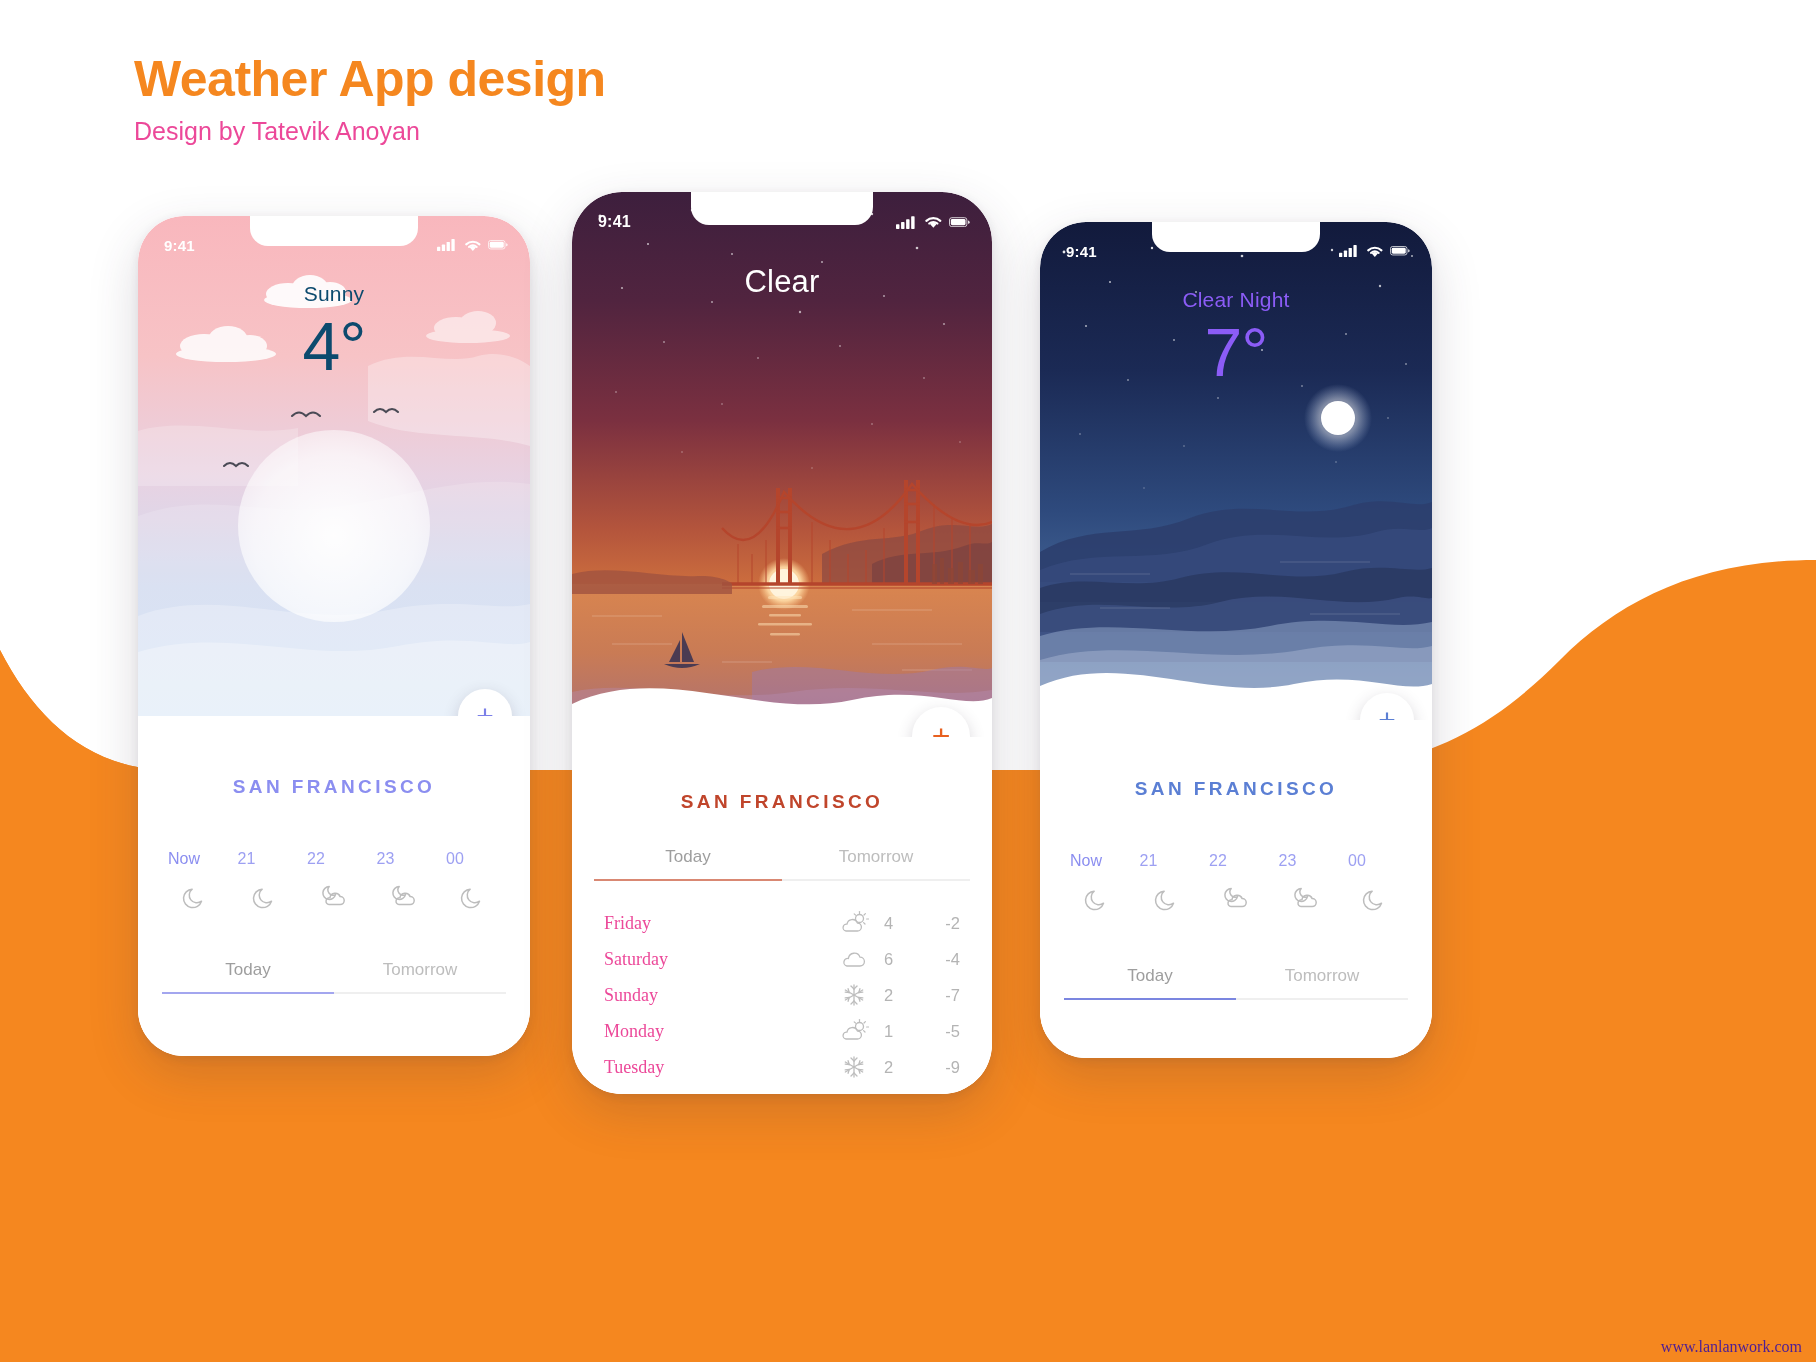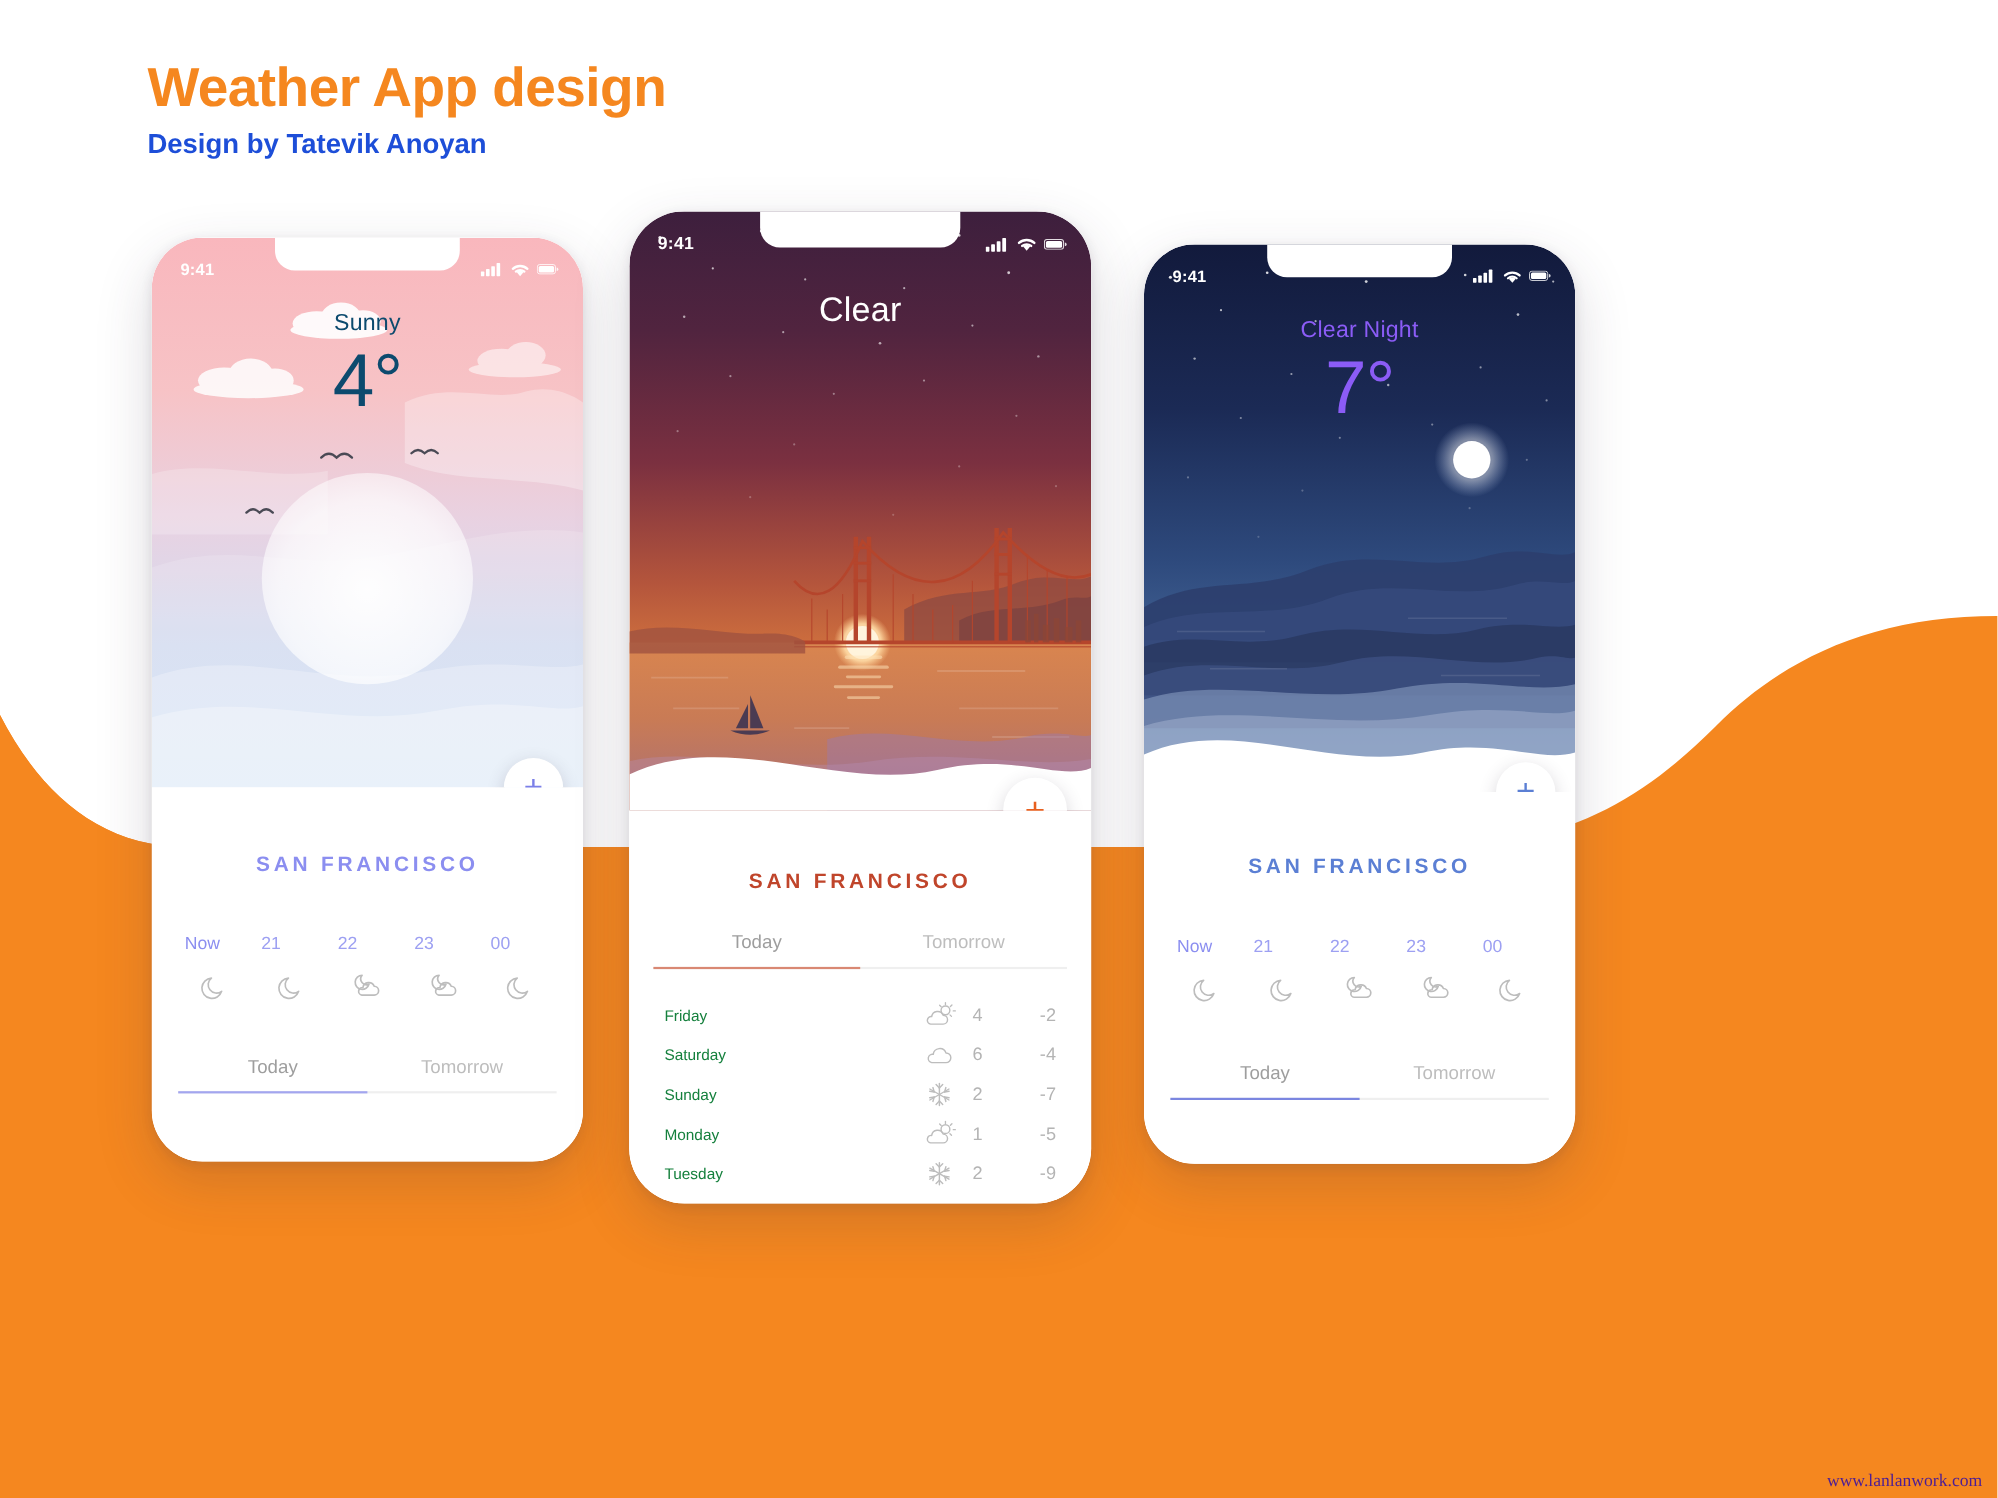--- a/index.html
+++ b/index.html
@@ -15,21 +15,21 @@
     position: absolute; inset: 0; z-index: 0; pointer-events: none;
   }
 
   
   .header { position: absolute; left: 134px; top: 52px; z-index: 5; }
   .header h1 {
     font-size: 50px; font-weight: bold; color: #F5871F;
     letter-spacing: -0.5px; line-height: 1.1;
   }
   .header h2 {
-    font-size: 25px; font-weight: bold; color: #1d4ed8;
+    font-size: 25px; font-weight: normal; color: #ec4899;
     margin-top: 10px; letter-spacing: 0px;
   }
 
   
   .phone {
     position: absolute; z-index: 4;
     background: #ffffff;
     border-radius: 46px;
     box-shadow: 0 18px 50px rgba(60,50,70,0.18), 0 3px 10px rgba(60,50,70,0.10);
     overflow: hidden;
@@ -106,21 +106,21 @@
   }
   .tab.active { color: #9e9e9e; }
   .tab-rail { height: 2px; background: #efefef; display: flex; }
   .tab-ind { height: 2px; width: 50%; }
 
   
   .flist { padding: 0 32px; }
   .frow {
     display: flex; align-items: center; height: 36px;
   }
-  .fday { flex: 1; font-size: 14px; color: #15803d; }
+  .fday { flex: 1; font-size: 18px; color: #ec4899; font-family: Liberation Serif, serif; }
   .ficon { width: 60px; display: flex; justify-content: center; align-items: center; }
   .ftemps { width: 76px; display: flex; justify-content: space-between; font-size: 16.5px; color: #b4b4b4; }
 
   .wm { position: absolute; right: 14px; bottom: 6px; font-size: 16px; color: #4c1d95; z-index: 20; font-family: "Liberation Serif", serif;}
 </style>
 </head>
 <body>
 
 <svg class="orange-bg" viewBox="0 0 1816 1362" preserveAspectRatio="none">
   <path d="M0,1362 L1816,1362 L1816,560 C1700,560 1620,600 1560,660 C1490,730 1420,770 1300,770 L170,770 C90,770 36,720 0,650 Z" fill="#F5871F"></path>

